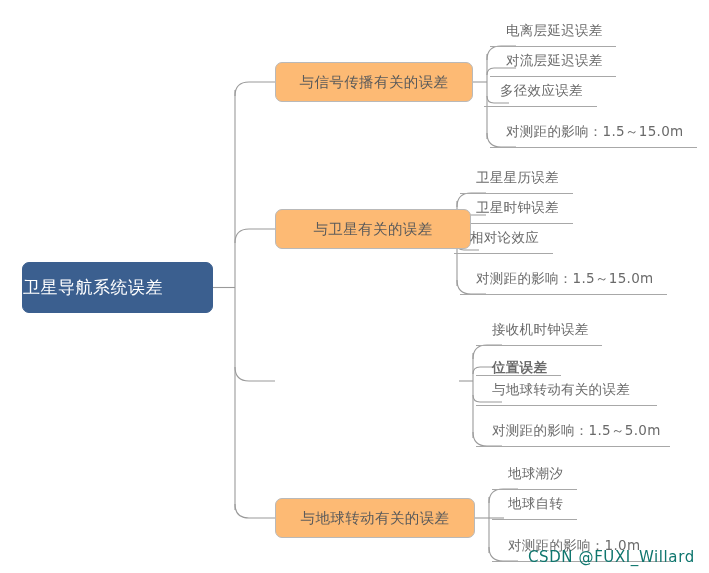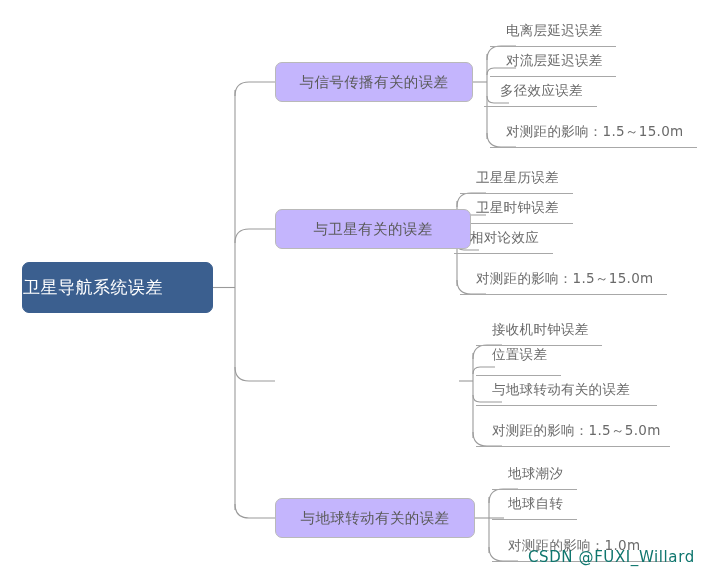--- a/index.html
+++ b/index.html
@@ -36,21 +36,21 @@
     font-size: 17px;
     letter-spacing: 0.5px;
     z-index: 3;
   }
   .node-branch {
     position: absolute;
     display: flex;
     align-items: center;
     justify-content: center;
     box-sizing: border-box;
-    background: #c4b5fd;
+    background: #fdba74;
     border: 1px solid #b9b9b9;
     border-radius: 7px;
     color: #5b5b5b;
     font-size: 14.5px;
     letter-spacing: 0.4px;
     z-index: 3;
   }
   .node-leaf {
     position: absolute;
     box-sizing: border-box;
@@ -178,21 +178,21 @@
     <span>对测距的影响：1.5～15.0m</span>
   </div>
   <div class="leaf-rule" style="left:460px; top:294px; width:207px;"></div>
 
 
   <div class="node-leaf" style="left:492px; top:321px;">
     <span>接收机时钟误差</span>
   </div>
   <div class="leaf-rule" style="left:476px; top:345px; width:126px;"></div>
 
-  <div class="node-leaf" style="left:492px; top:346px;">
+  <div class="node-leaf" style="left:492px; top:359px;font-weight:bold;">
     <span>位置误差</span>
   </div>
   <div class="leaf-rule" style="left:476px; top:375px; width:85px;"></div>
 
   <div class="node-leaf" style="left:492px; top:381px;">
     <span>与地球转动有关的误差</span>
   </div>
   <div class="leaf-rule" style="left:476px; top:405px; width:181px;"></div>
 
   <div class="node-leaf" style="left:492px; top:422px;">

